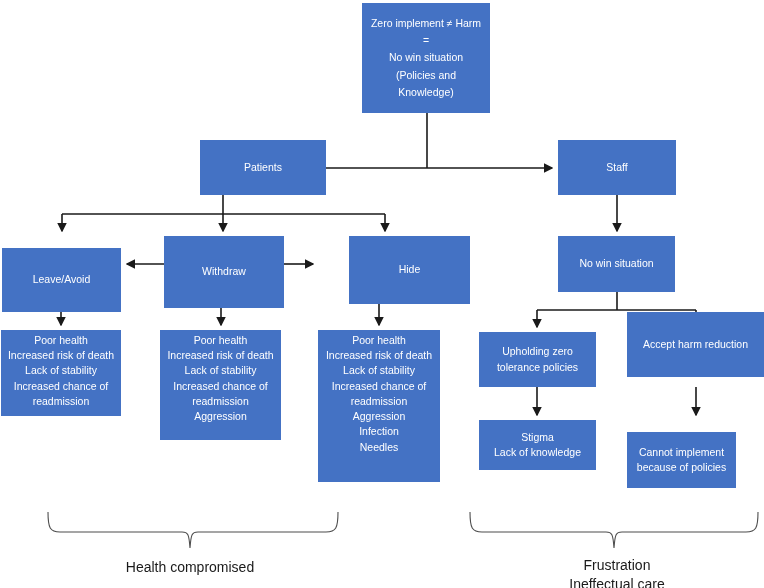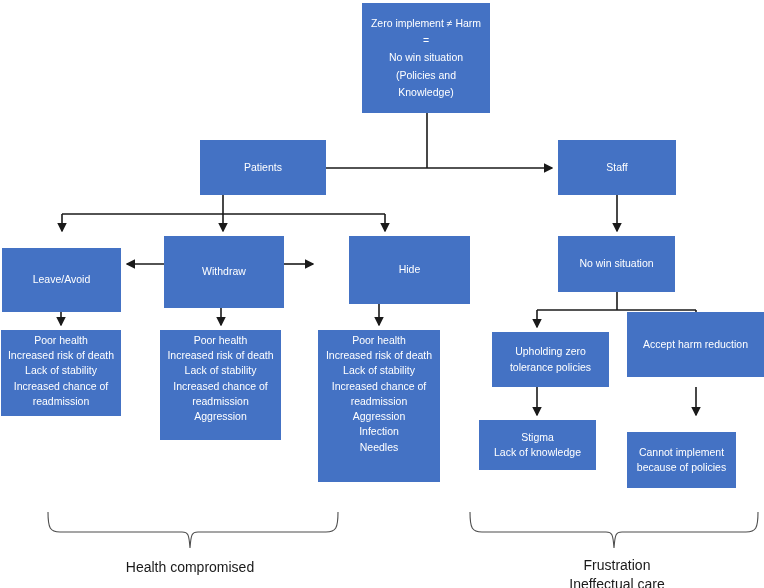--- a/index.html
+++ b/index.html
@@ -55,21 +55,21 @@
   #node-withdraw { left: 164px; top: 236px; width: 120px; height: 72px; }
   #node-hide     { left: 319px; top: 236px; width: 121px; height: 68px; margin-left: 30px; }
   
   #node-nowin    { left: 558px; top: 236px; width: 117px; height: 56px; }
 
   
   #node-out1 { left: 1px;   top: 330px; width: 120px; height: 86px;  justify-content: flex-start; }
   #node-out2 { left: 160px; top: 330px; width: 121px; height: 110px; justify-content: flex-start; }
   #node-out3 { left: 318px; top: 330px; width: 122px; height: 152px; justify-content: flex-start; }
   
-  #node-uphold { left: 492px; top: 332px; width: 117px; height: 55px; }
+  #node-uphold { left: 479px; top: 332px; width: 117px; height: 55px; }
   #node-accept { left: 627px; top: 312px; width: 137px; height: 65px; }
 
   
   #node-stigma  { left: 479px; top: 420px; width: 117px; height: 50px; }
   #node-cannot  { left: 627px; top: 432px; width: 109px; height: 56px; }
 
   .brace-label {
     position: absolute;
     font-size: 14px;
     color: #1a1a1a;

